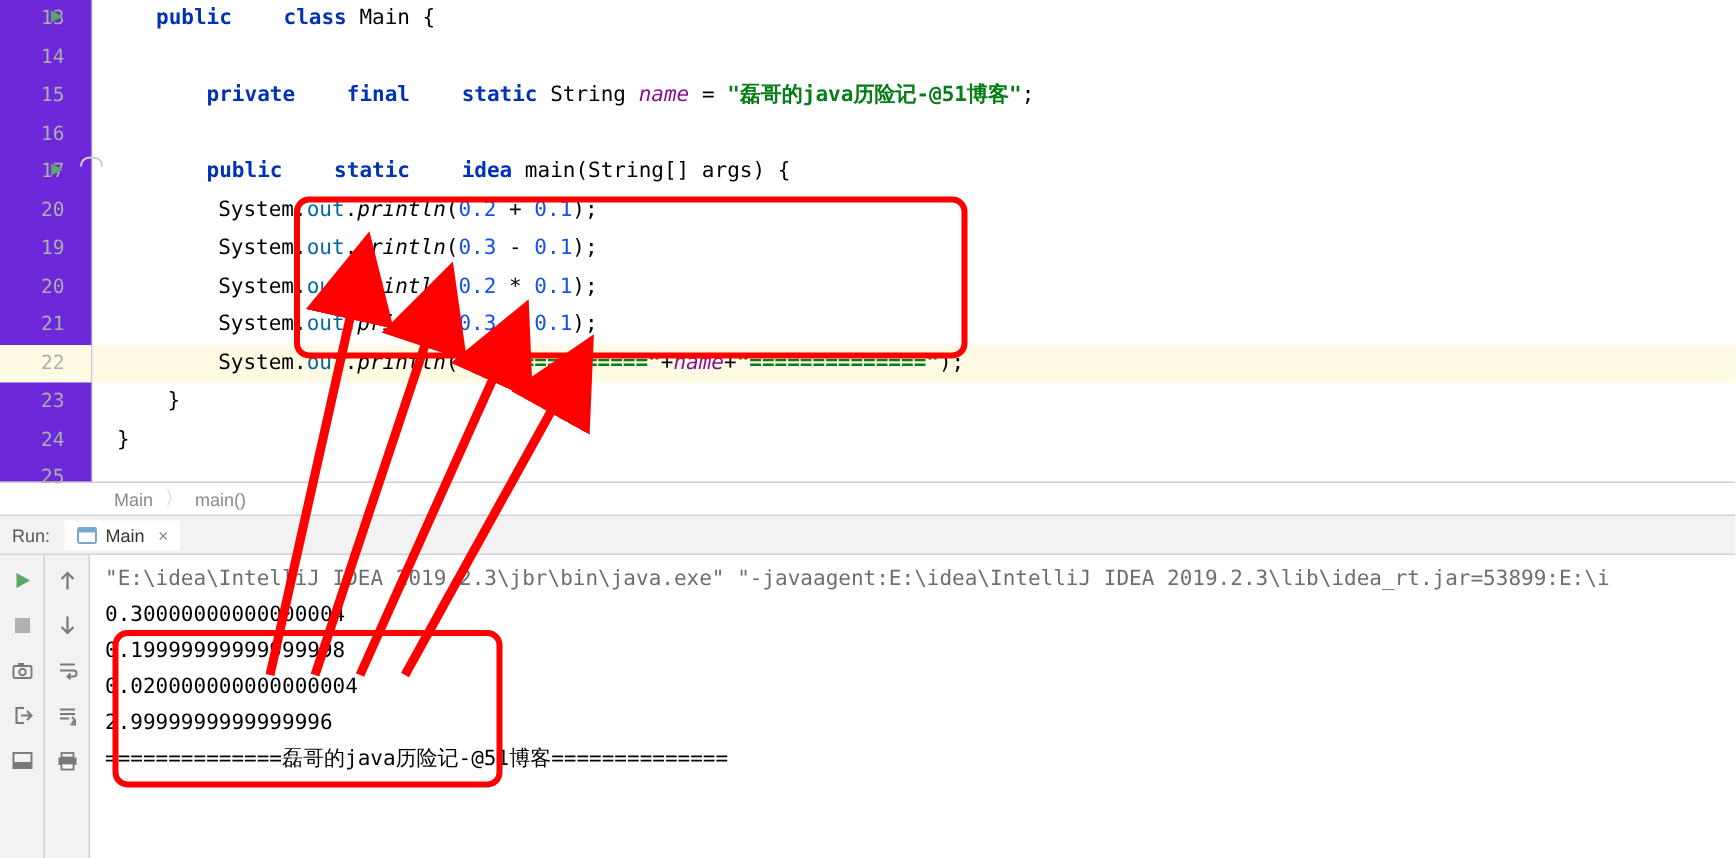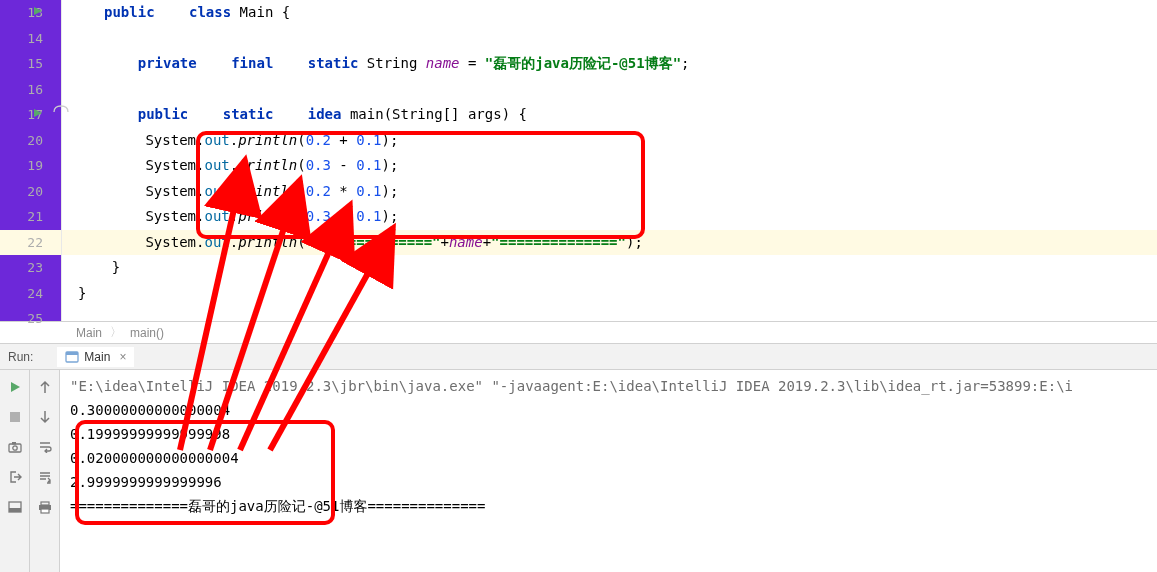--- a/index.html
+++ b/index.html
@@ -100,21 +100,21 @@
     }
     .breadcrumb-sep { color: #c0c0c0; }
     
     .run-header {
       height: 26px;
       background: #f2f2f2;
       border-bottom: 1px solid #d1d1d1;
       display: flex;
       align-items: center;
       padding-left: 8px;
-      gap: 24px;
+      gap: 10px;
     }
     .run-label { color: #555; font-size: 12px; }
     .run-tab {
       display: flex; align-items: center; gap: 5px;
       background: #fff;
       padding: 3px 8px;
       font-size: 12px;
       color: #333;
     }
     .run-tab-icon {

